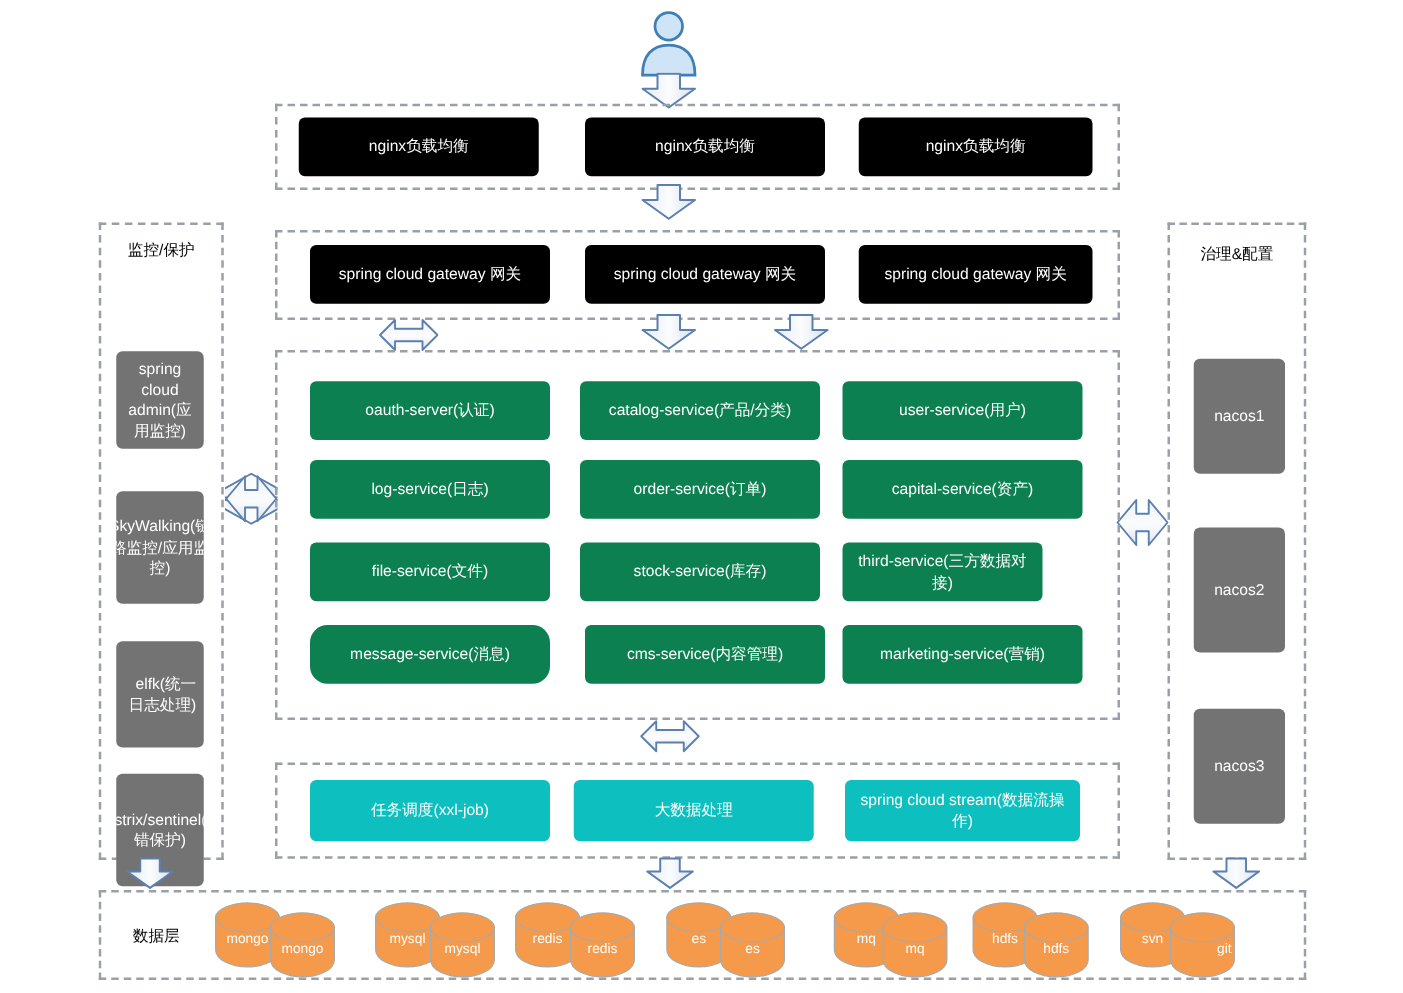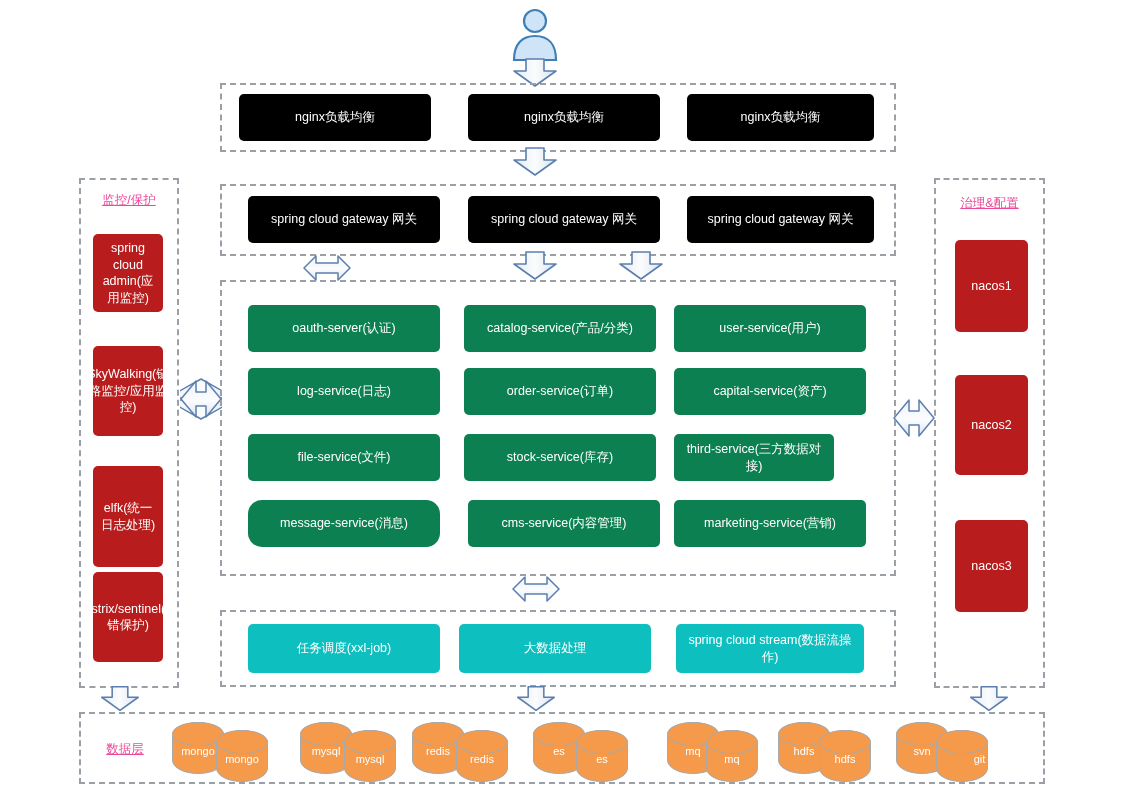--- a/index.html
+++ b/index.html
@@ -21,42 +21,41 @@
   .abs { position: absolute; box-sizing: border-box; }
 
   
   .group {
     border: 2px dashed #9aa0a6;
     background: transparent;
   }
   .group-title {
     position: absolute;
     font-size: 12.5px;
-    color: #ec4899;
+    color: #000000;
     text-align: center;
     white-space: nowrap;
-    text-decoration: underline;
   }
 
   
   .node {
     display: flex;
     align-items: center;
     justify-content: center;
     text-align: center;
     color: #ffffff;
     border-radius: 5px;
     line-height: 1.32;
     padding: 2px 6px;
     box-sizing: border-box;
     overflow: hidden;
   }
   .node.blue   { background: #000000; font-size: 12.5px; }
   .node.green  { background: #0c8050; font-size: 12.5px; }
-  .node.green-b{ background: #b91c1c; font-size: 12.5px; }
+  .node.green-b{ background: #737373; font-size: 12.5px; margin-top: 47px; }
   .node.teal   { background: #0dbfbf; font-size: 12.5px; }
 
   
   .cyl {
     position: absolute;
     background: #f59a4b;
     border: 1px solid #a9a9a9;
     border-radius: 50% / 14px;
     display: flex;
     align-items: center;
@@ -160,21 +159,21 @@
 
   <div class="abs group" style="left:79px; top:178px; width:100px; height:510px;"></div>
   <div class="group-title" style="left:79px; top:192px; width:100px;">监控/保护</div>
 
   <div class="abs node green-b" style="left:93px; top:234px; width:70px; height:78px;">
     <span>spring cloud admin(应用监控)</span>
   </div>
   <div class="abs node green-b" style="left:93px; top:346px; width:70px; height:90px;">
     <span>SkyWalking(链路监控/应用监控)</span>
   </div>
-  <div class="abs node green-b" style="left:93px; top:466px; width:70px; height:101px;">
+  <div class="abs node green-b" style="left:93px; top:466px; width:70px; height:85px;text-align:right;">
     <span>elfk(统一日志处理)</span>
   </div>
   <div class="abs node green-b" style="left:93px; top:572px; width:70px; height:90px;">
     <span>hystrix/sentinel(容错保护)</span>
   </div>
 
   <div class="arrow" style="left:180px; top:361px;">
     <svg width="42" height="76" viewBox="0 0 42 76">
       <path d="M1 38 L20 4 V22 H22 V4 L41 38 L22 72 V54 H20 V72 Z" fill="url(#ag2)" stroke="#5b7fae" stroke-width="1.5" stroke-linejoin="round" transform="rotate(-90 21 38) scale(1,1)"></path>
       <path d="M1 38 L16 20 V31 H26 V20 L41 38 L26 56 V45 H16 V56 Z" fill="url(#ag2)" stroke="#5b7fae" stroke-width="1.5" stroke-linejoin="round"></path>

